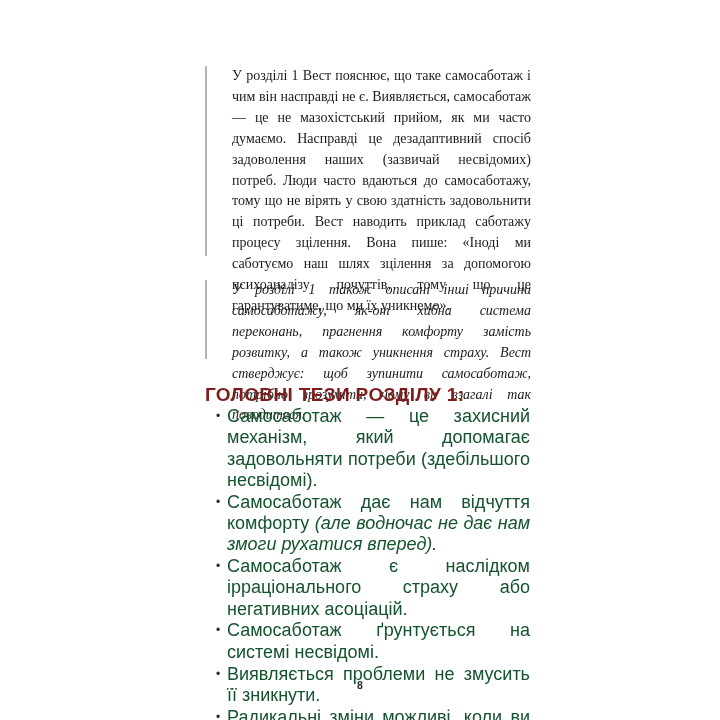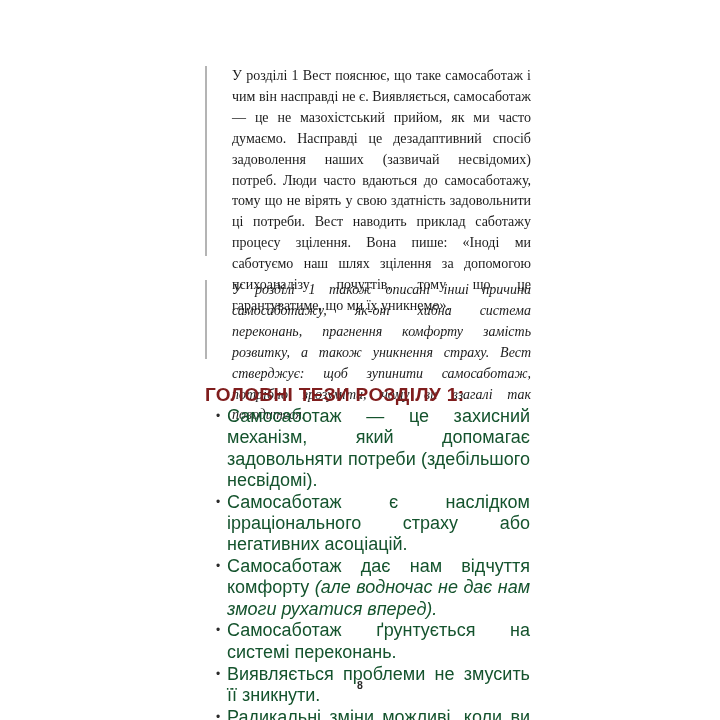--- a/index.html
+++ b/index.html
@@ -136,27 +136,27 @@
     <p class="qtext">У розділі 1 також описані інші причини самосаботажу, як-от хибна система переконань, прагнення комфорту замість розвитку, а також уникнення страху. Вест стверджує: щоб зупинити самосаботаж, потрібно зрозуміти, чому ви взагалі так поводитеся.</p>
   </div>
 
   <h2 class="section-heading">ГОЛОВНІ ТЕЗИ РОЗДІЛУ 1:</h2>
 
   <ul class="thesis-list">
     <li>
         <span>Самосаботаж — це захисний механізм, який допомагає задовольняти потреби (здебільшого несвідомі).</span>
       </li>
     <li>
+        <span><span>Самосаботаж дає нам відчуття комфорту </span><em>(але водночас не дає нам змоги рухатися вперед).</em></span>
+      </li>
+    <li>
         <span>Самосаботаж є наслідком ірраціонального страху або негативних асоціацій.</span>
       </li>
     <li>
-        <span><span>Самосаботаж дає нам відчуття комфорту </span><em>(але водночас не дає нам змоги рухатися вперед).</em></span>
-      </li>
-    <li>
-        <span>Самосаботаж ґрунтується на системі переконань.</span>
+        <span>Самосаботаж ґрунтується на системі несвідомі.</span>
       </li>
     <li>
         <span>Виявляється проблеми не змусить її зникнути.</span>
       </li>
     <li>
         <span>Радикальні зміни можливі, коли ви на своєму шляху перестаєте стояти на місці. Саме тому багато людей уникають зцілення (зміни лякають, бо вони незнайомі).</span>
       </li>
   </ul>
 
   <div class="folio">8</div>

